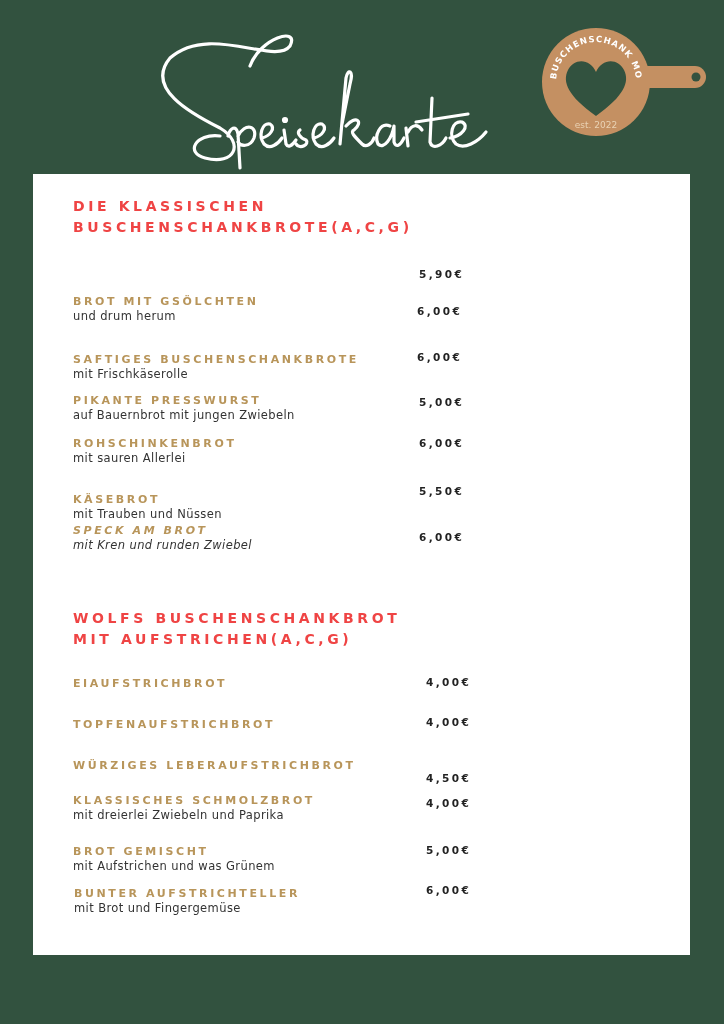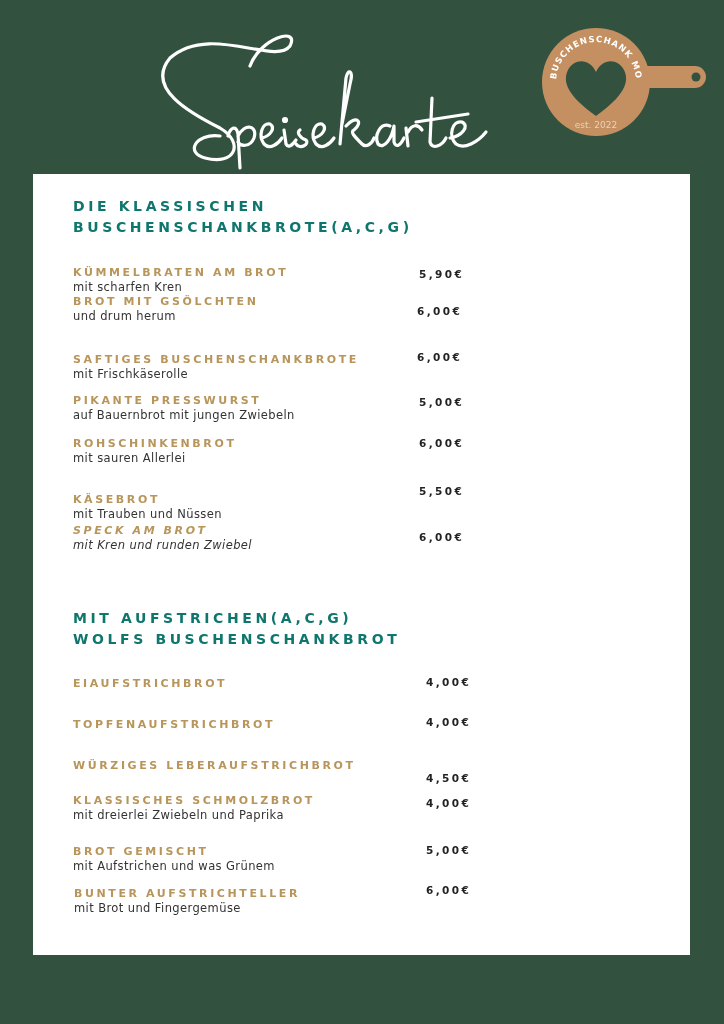--- a/index.html
+++ b/index.html
@@ -26,21 +26,21 @@
   }
   .card {
     position: absolute;
     left: 33px; top: 174px;
     width: 657px; height: 781px;
     background: #ffffff;
   }
   .section-title {
     position: absolute;
     left: 40px;
-    color: #0f766e;
+    color: #ef4444;
     font-family: "DejaVu Sans", sans-serif;
     font-weight: bold;
     font-size: 14px;
     letter-spacing: 3.6px;
     line-height: 21px;
   }
   .item { position: absolute; left: 40px; width: 400px; }
   .item-name {
     color: #b8955a;
     font-family: "DejaVu Sans", sans-serif;
@@ -121,24 +121,20 @@
   </svg>
 </div>
 
 <div class="card">
 
   <div class="section-title" style="top:22px;">
     <div>DIE KLASSISCHEN</div>
     <div>BUSCHENSCHANKBROTE(A,C,G)</div>
   </div>
 
-  <div class="item" style="top:91px;">
-    <div class="item-name">KÜMMELBRATEN AM BROT</div>
-    <div class="item-desc">mit scharfen Kren</div>
-  </div>
   <div class="price" style="left:386px;top:94px;">5,90€</div>
 
   <div class="item" style="top:120px;">
     <div class="item-name">BROT MIT GSÖLCHTEN</div>
     <div class="item-desc">und drum herum</div>
   </div>
   <div class="price" style="left:384px;top:131px;">6,00€</div>
 
   <div class="item" style="top:178px;">
     <div class="item-name">SAFTIGES BUSCHENSCHANKBROTE</div>
@@ -164,22 +160,22 @@
   </div>
   <div class="price" style="left:386px;top:311px;">5,50€</div>
 
   <div class="item" style="top:349px;font-style:italic;">
     <div class="item-name">SPECK AM BROT</div>
     <div class="item-desc">mit Kren und runden Zwiebel</div>
   </div>
   <div class="price" style="left:386px;top:357px;">6,00€</div>
 
   <div class="section-title" style="top:434px;">
+    <div>WOLFS BUSCHENSCHANKBROT</div>
     <div>MIT AUFSTRICHEN(A,C,G)</div>
-    <div>WOLFS BUSCHENSCHANKBROT</div>
   </div>
 
   <div class="item" style="top:502px;">
     <div class="item-name">EIAUFSTRICHBROT</div>
   </div>
   <div class="price" style="left:393px;top:502px;">4,00€</div>
 
   <div class="item" style="top:543px;">
     <div class="item-name">TOPFENAUFSTRICHBROT</div>
   </div>

